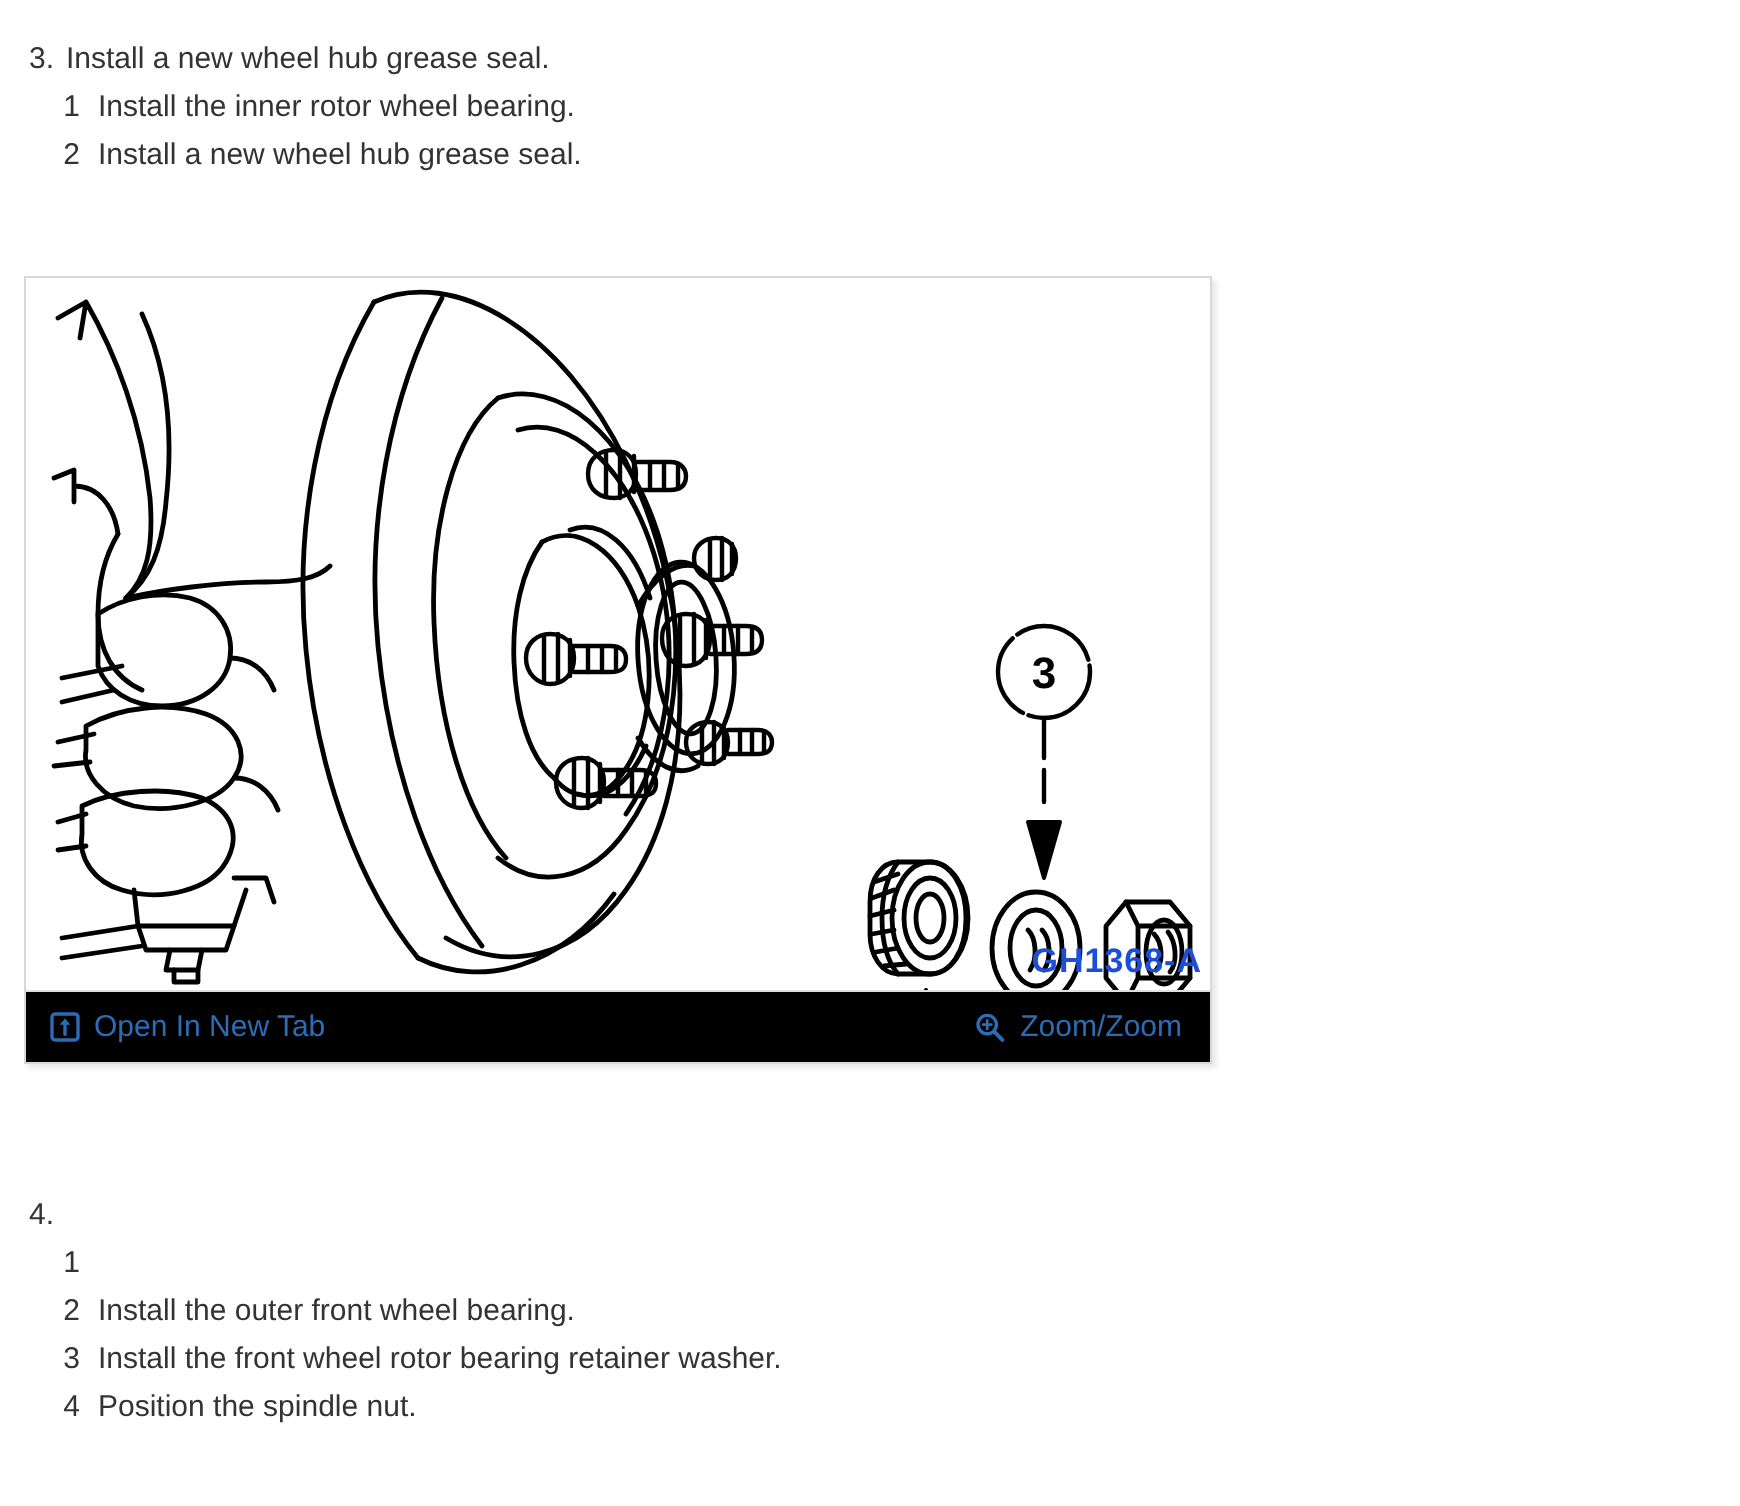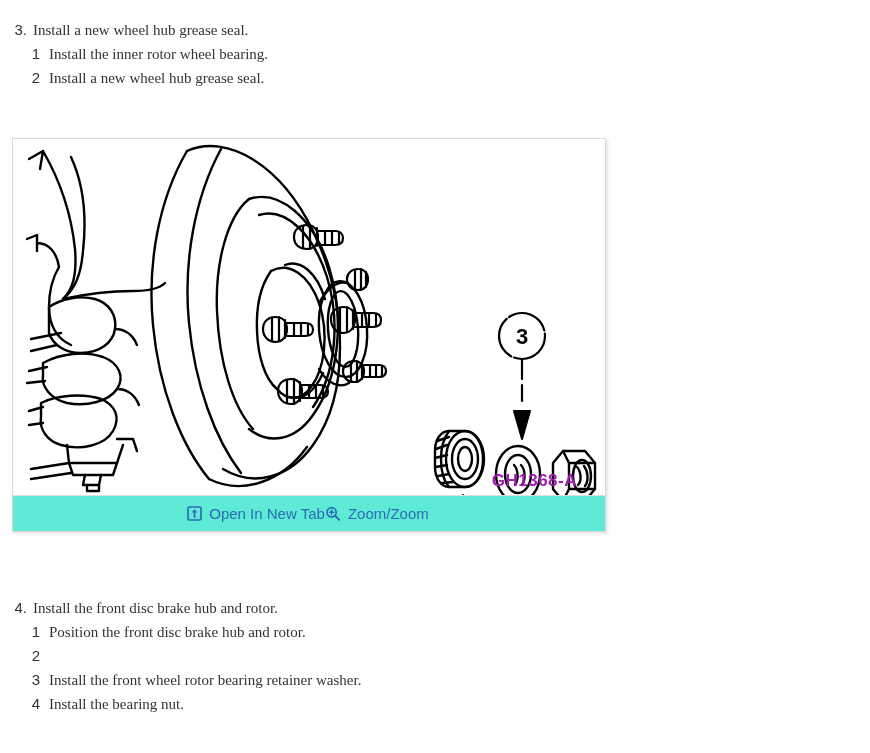--- a/index.html
+++ b/index.html
@@ -31,21 +31,21 @@
     white-space: nowrap;
   }
   .step-num {
     flex: 0 0 auto;
     text-align: right;
     color: #333333;
   }
   .step-row.level1 .step-num { width: 13px; margin-right: 6px; }
   .step-row.level2 { padding-left: 14px; }
   .step-row.level2 .step-num { width: 12px; margin-right: 9px; }
-  .step-text { flex: 0 1 auto; font-family: Liberation Serif, serif; }
+  .step-text { flex: 0 1 auto; }
 
   
   .figure-panel {
     position: absolute;
     left: 12px;
     top: 138px;
     width: 594px;
     height: 394px;
     background: #ffffff;
     border: 1px solid #d8d8d8;
@@ -57,42 +57,42 @@
     position: relative;
     width: 100%;
     height: 356px;
     background: #ffffff;
     overflow: hidden;
   }
   .figure-image svg { display: block; }
 
   .figure-code {
     position: absolute;
-    right: 28px;
+    right: 4px;
     bottom: 4px;
     font-family: "Liberation Sans", sans-serif;
     font-weight: bold;
     font-size: 17px;
     letter-spacing: 0.5px;
-    color: #a21caf;
+    color: #1d4ed8;
   }
 
   
   .figure-toolbar {
     position: absolute;
     left: 0;
     bottom: 0;
     width: 100%;
     height: 36px;
     box-sizing: border-box;
     border-top: 1px solid #dfdfdf;
-    background: #5eead4;
+    background: #000000;
     display: flex;
     align-items: center;
-    justify-content: center;
+    justify-content: space-between;
     padding: 0 14px 0 12px;
   }
   .tool-link {
     display: flex;
     align-items: center;
     gap: 7px;
     color: #2b6cb5;
     font-size: 15px;
     text-decoration: none;
     cursor: pointer;
@@ -278,30 +278,29 @@
       </span>
       <span class="tool-label">Zoom/Zoom</span>
     </a>
 
   </div>
 </div>
 
 <div class="steps bottom" style="position:absolute; left:0; top:596px;">
   <div class="step-row level1">
     <span class="step-num">4.</span>
-    <span class="step-text">Install the front disc brake hub and rotor.</span>
   </div>
   <div class="step-row level2">
     <span class="step-num">1</span>
-    <span class="step-text">Position the front disc brake hub and rotor.</span>
   </div>
   <div class="step-row level2">
     <span class="step-num">2</span>
+    <span class="step-text">Install the outer front wheel bearing.</span>
   </div>
   <div class="step-row level2">
     <span class="step-num">3</span>
     <span class="step-text">Install the front wheel rotor bearing retainer washer.</span>
   </div>
   <div class="step-row level2">
     <span class="step-num">4</span>
-    <span class="step-text">Install the bearing nut.</span>
+    <span class="step-text">Position the spindle nut.</span>
   </div>
 </div>
 
 </body></html>

